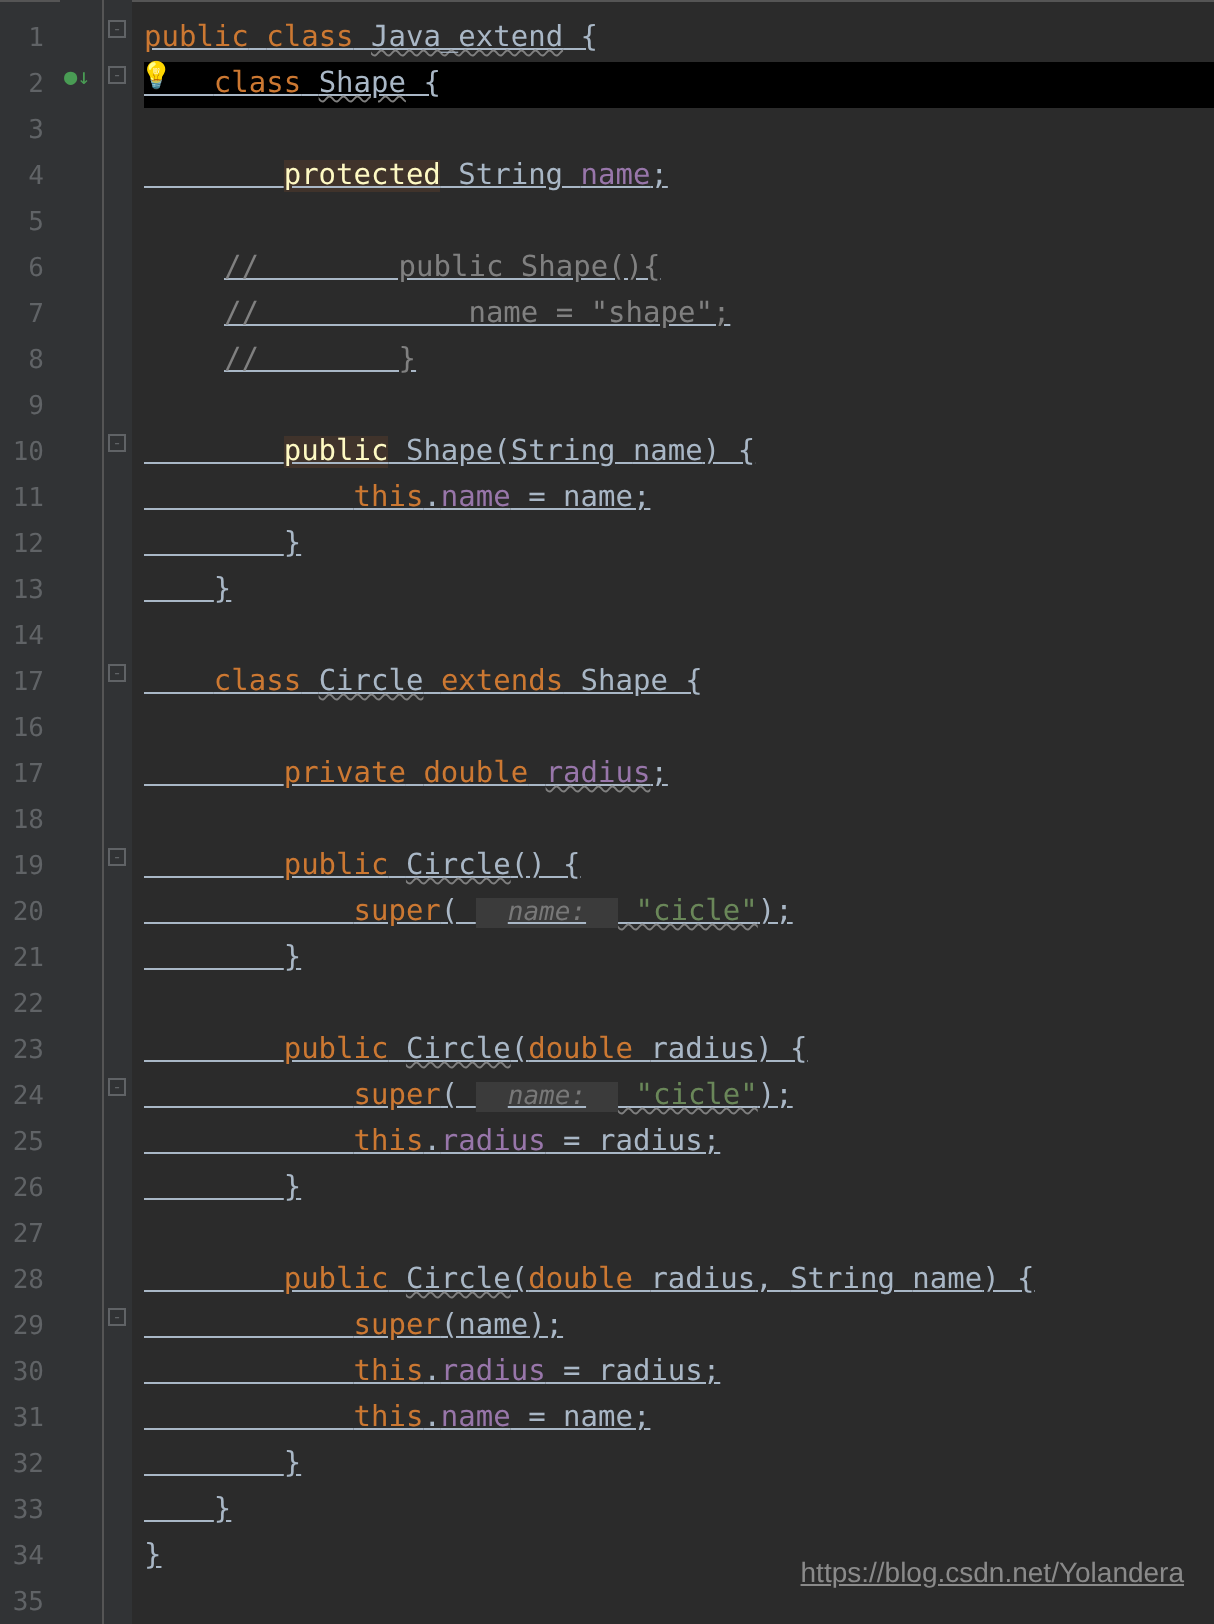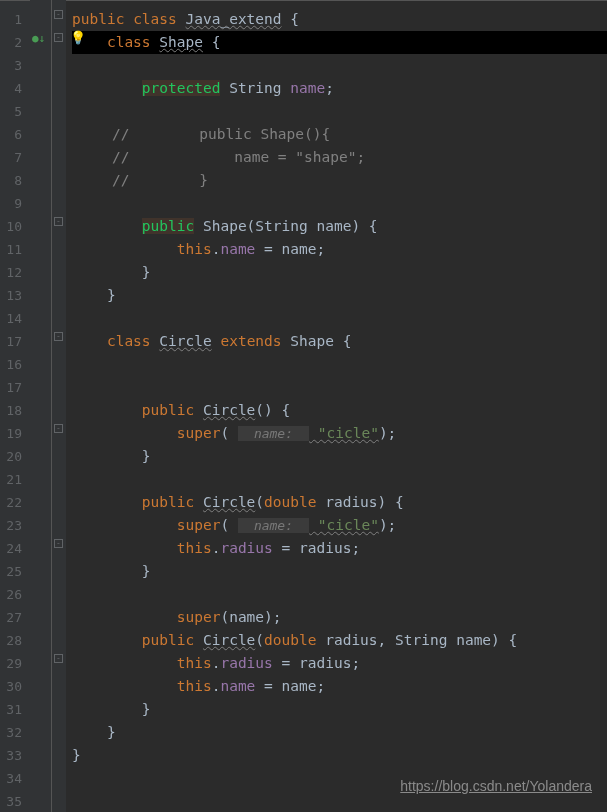--- a/index.html
+++ b/index.html
@@ -71,26 +71,27 @@
     .code {
       padding-top: 8px;
       padding-left: 6px;
       position: relative;
       flex: 1;
     }
     .code-line {
       height: 23px;
       line-height: 23px;
       white-space: pre;
+      text-decoration: underline;
     }
     .cursor-line {
       background: #000000;
     }
     .kw { color: #cc7832; }
-    .kw-hl { color: #22c55e; background: #40332b; }
+    .kw-hl { color: #fef9c3; background: #40332b; }
     .str { color: #6a8759; }
     .num { color: #6897bb; }
     .field { color: #9876aa; }
     .comment { color: #808080; margin-left: 40px; }
     .cls { color: #a9b7c6; }
     .param-hint { color: #787878; background: #3b3b3b; padding: 0 16px; font-style: italic; font-size: 13px; }
     .underline { text-decoration: underline wavy #808080; text-decoration-thickness: 1px; }
     .watermark {
       position: absolute;
       bottom: 18px;
@@ -175,32 +176,33 @@
     <div class="code-line"><span class="comment">//            name = "shape";</span></div>
     <div class="code-line"><span class="comment">//        }</span></div>
     <div class="code-line"></div>
     <div class="code-line">        <span class="kw-hl">public</span><span> Shape(</span><span>String </span><span>name</span><span>) {</span></div>
     <div class="code-line">            <span class="kw">this</span><span>.</span><span class="field">name</span><span> = name;</span></div>
     <div class="code-line">        <span>}</span></div>
     <div class="code-line">    <span>}</span></div>
     <div class="code-line"></div>
     <div class="code-line">    <span class="kw">class</span> <span class="cls underline">Circle</span> <span class="kw">extends</span><span> Shape {</span></div>
     <div class="code-line"></div>
+    <div class="code-line">        <span class="kw">private</span> <span class="kw">double</span> <span class="field underline">radius</span><span>;</span></div>
     <div class="code-line"></div>
     <div class="code-line">        <span class="kw">public</span> <span class="underline">Circle</span><span>() {</span></div>
     <div class="code-line">            <span class="kw">super</span><span>( </span><span class="param-hint">name:</span><span class="str underline"> "cicle"</span><span>);</span></div>
     <div class="code-line">        <span>}</span></div>
     <div class="code-line"></div>
     <div class="code-line">        <span class="kw">public</span> <span class="underline">Circle</span><span>(</span><span class="kw">double </span><span>radius</span><span>) {</span></div>
     <div class="code-line">            <span class="kw">super</span><span>( </span><span class="param-hint">name:</span><span class="str underline"> "cicle"</span><span>);</span></div>
     <div class="code-line">            <span class="kw">this</span><span>.</span><span class="field">radius</span><span> = radius;</span></div>
     <div class="code-line">        <span>}</span></div>
     <div class="code-line"></div>
+    <div class="code-line">        <span class="kw">public</span> <span class="underline">Circle</span><span>(</span><span class="kw">double </span><span>radius</span><span>, </span><span>String </span><span>name</span><span>) {</span></div>
     <div class="code-line">            <span class="kw">super</span><span>(name);</span></div>
-    <div class="code-line">        <span class="kw">public</span> <span class="underline">Circle</span><span>(</span><span class="kw">double </span><span>radius</span><span>, </span><span>String </span><span>name</span><span>) {</span></div>
     <div class="code-line">            <span class="kw">this</span><span>.</span><span class="field">radius</span><span> = radius;</span></div>
     <div class="code-line">            <span class="kw">this</span><span>.</span><span class="field">name</span><span> = name;</span></div>
     <div class="code-line">        <span>}</span></div>
     <div class="code-line">    <span>}</span></div>
     <div class="code-line"><span>}</span></div>
   </div>
 </div>
 <div class="watermark">https://blog.csdn.net/Yolandera</div>
 
 </body></html>

